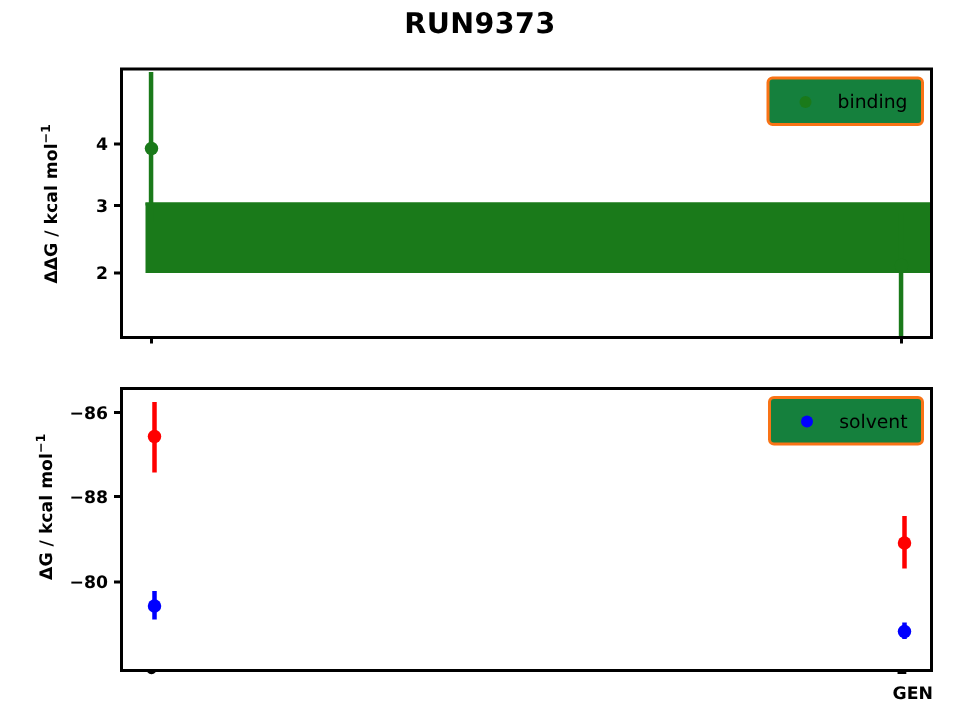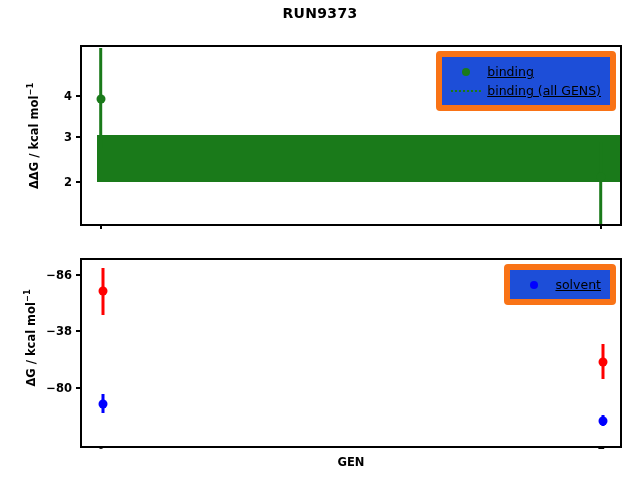--- a/index.html
+++ b/index.html
@@ -21,21 +21,21 @@
     background: #ffffff;
   }
 
   
   .fig-title {
     position: absolute;
     left: 0;
     top: 5px;
     width: 640px;
     text-align: center;
-    font-size: 14px;
+    font-size: 19px;
     font-weight: bold;
     color: #000000;
     letter-spacing: 0.3px;
   }
 
   
   .axes {
     position: absolute;
     box-sizing: border-box;
     border: 2.2px solid #000000;
@@ -127,26 +127,25 @@
     transform: translate(-50%, -50%);
   }
   .band {
     position: absolute;
   }
 
   
   .legend {
     position: absolute;
     box-sizing: border-box;
-    background: #1d4ed8;
-    border: 6px solid #f97316;
+    background: #15803d;
+    border: 2px solid #f97316;
     border-radius: 4px;
     padding: 5px 9px 5px 7px;
     box-shadow: 0 0 0 0 rgba(0,0,0,0);
-    text-decoration: underline;
   }
   .legend-row {
     display: flex;
     align-items: center;
     height: 19px;
   }
   .legend-key {
     width: 34px;
     display: flex;
     align-items: center;
@@ -207,50 +206,44 @@
     <div class="errbar errbar-thick" style="left:518.5px; top:95px; height:83px; background:#1a7a1a;"></div>
     <div class="marker" style="left:518.5px; top:129.5px; background:#1a7a1a;"></div>
 
     <div class="legend" style="right:4px; top:4px;">
       <div class="legend-row">
         <span class="legend-key">
           <span class="legend-dot" style="background:#1a7a1a;"></span>
         </span>
         <span class="legend-text">binding</span>
       </div>
-      <div class="legend-row">
-        <span class="legend-key">
-          <span class="legend-dashline"></span>
-        </span>
-        <span class="legend-text">binding (all GENS)</span>
-      </div>
     </div>
 
   </div>
 
   <div class="ylabel" style="left:-50px; top:330px; width:160px;">
     <span>ΔG / kcal mol</span><span class="sup">−1</span>
   </div>
 
   <div class="ytick-mark" style="left:75.5px; top:274px;"></div>
   <div class="ytick-label" style="left:38px; top:275px; width:34px;">−86</div>
 
   <div class="ytick-mark" style="left:75.5px; top:330px;"></div>
-  <div class="ytick-label" style="left:38px; top:331px; width:34px;">−38</div>
+  <div class="ytick-label" style="left:38px; top:331px; width:34px;">−88</div>
 
   <div class="ytick-mark" style="left:75.5px; top:387px;"></div>
   <div class="ytick-label" style="left:38px; top:388px; width:34px;">−80</div>
 
   <div class="xtick-mark" style="left:100px; top:431px;"></div>
   <div class="xtick-label" style="left:101px; top:438px;">0</div>
 
   <div class="xtick-mark" style="left:600px; top:431px;"></div>
   <div class="xtick-label" style="left:601px; top:438px;">1</div>
 
-  <div class="xlabel" style="left:80px; top:455px; width:542px;">GEN</div>
+  <div class="xlabel" style="left:80px; top:455px; width:542px;text-align:right;">GEN</div>
 
   <div class="axes" id="axes-bottom">
 
     <div class="errbar" style="left:21px; top:8px; height:47px; background:#ff0000;"></div>
     <div class="marker" style="left:21px; top:31px; background:#ff0000;"></div>
 
     <div class="errbar" style="left:21px; top:134px; height:19px; background:#0000ff;"></div>
     <div class="marker" style="left:21px; top:143.5px; background:#0000ff;"></div>
 
     <div class="errbar" style="left:521px; top:84px; height:35px; background:#ff0000;"></div>

